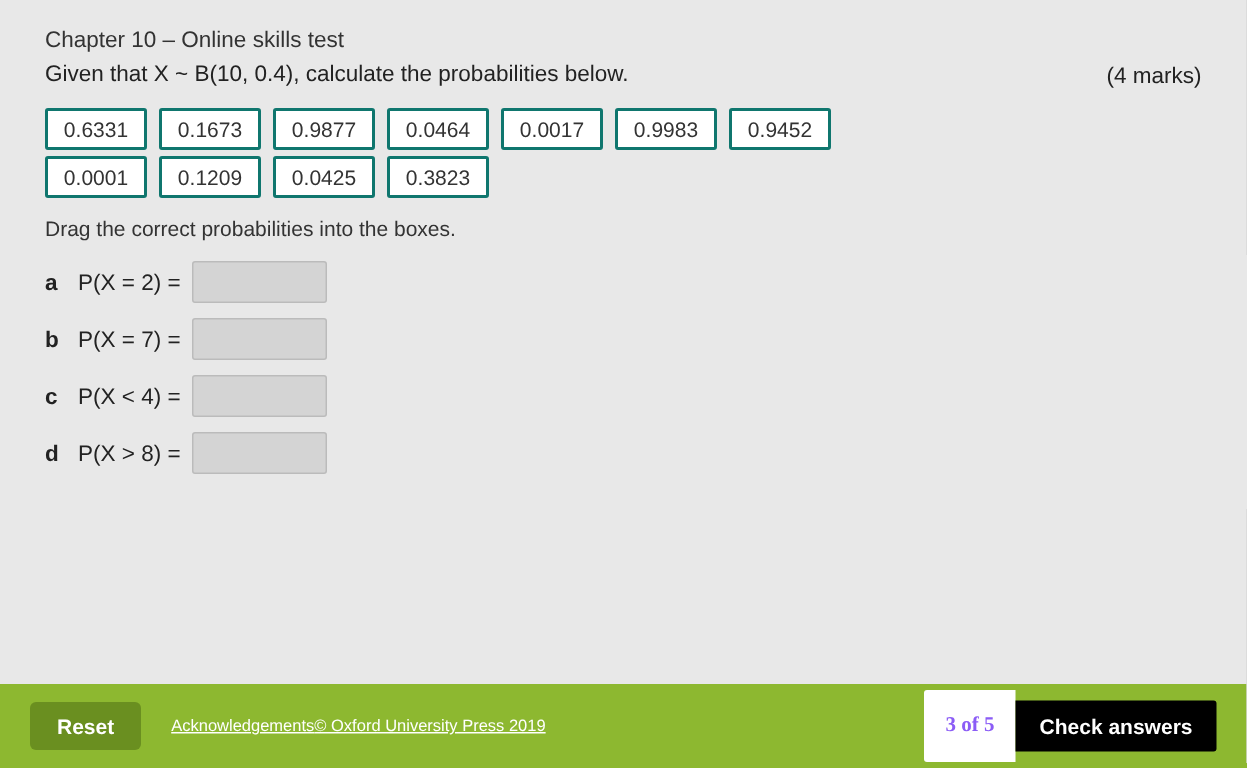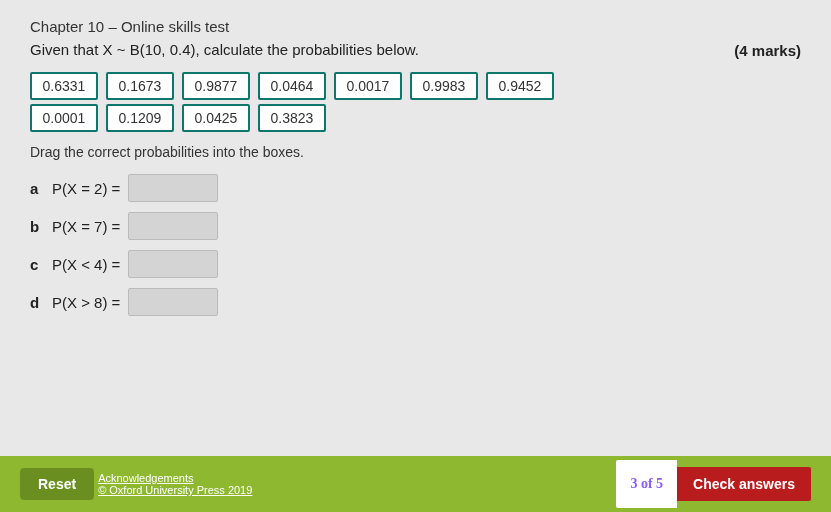--- a/index.html
+++ b/index.html
@@ -27,21 +27,21 @@
     .question-text {
       font-size: 15px;
       color: #222;
       margin-bottom: 4px;
     }
     .marks {
       position: absolute;
       top: 42px;
       right: 30px;
       font-size: 15px;
-      font-weight: bold;
+      font-weight: normal;
       color: #222;
     }
     .probability-tiles {
       display: flex;
       flex-direction: column;
       gap: 4px;
       margin: 14px 0 12px 0;
     }
     .tile-row {
       display: flex;
@@ -104,40 +104,39 @@
       color: #fff;
       border: none;
       border-radius: 4px;
       padding: 8px 18px;
       font-size: 14px;
       cursor: pointer;
       font-weight: bold;
       text-align: center;
     }
     .acknowledgements {
-      margin-left: 4px;
-      display: flex;
-      flex-direction: column;
+      margin-left: 20px;
+      display: flex;
       font-size: 11px;
       color: #fff;
       text-decoration: underline;
       cursor: pointer;
     }
     .spacer { flex: 1; }
     .page-indicator {
       background: #fff;
       color: #8b5cf6;
       padding: 16px 14px;
       font-size: 14px;
       font-weight: bold;
       border-radius: 2px 0 0 2px;
       font-family: Liberation Serif, serif;
     }
     .check-answers-btn {
-      background: #b91c1c;
+      background: #000000;
       color: #fff;
       border: none;
       padding: 6px 16px;
       font-size: 14px;
       font-weight: bold;
       cursor: pointer;
       border-radius: 0 2px 2px 0;
       height: 34px;
     }
   </style>

